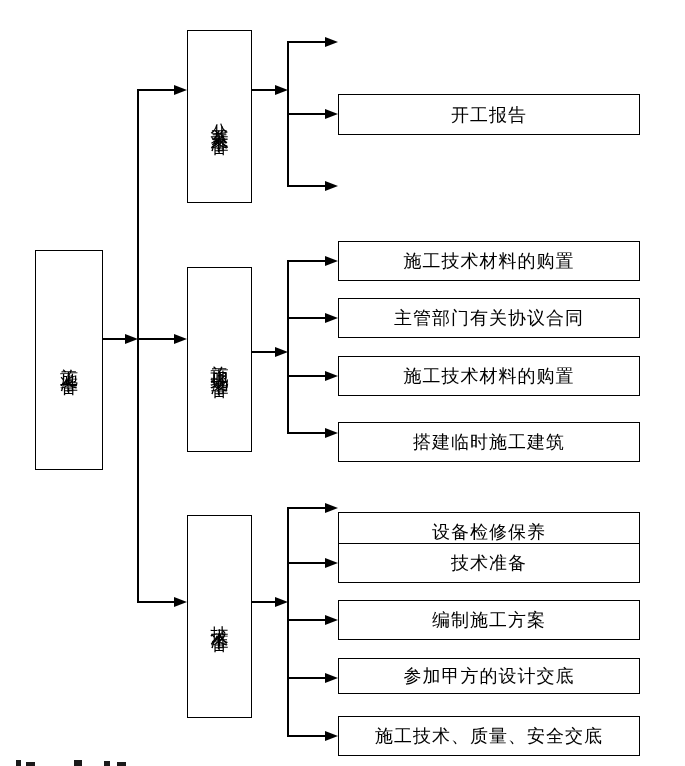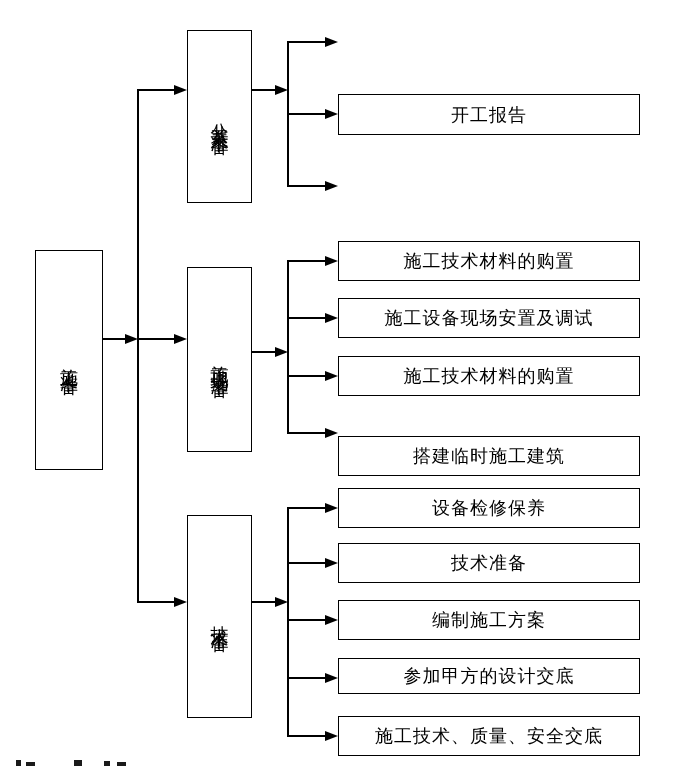--- a/index.html
+++ b/index.html
@@ -61,30 +61,30 @@
   </div>
 
   <div class="box leaf" style="top:94px;">
     <span>开工报告</span>
   </div>
 
   <div class="box leaf" style="top:241px;height:40px;">
     <span>施工技术材料的购置</span>
   </div>
   <div class="box leaf" style="top:298px;height:40px;">
-    <span>施工设备现场安置及调试</span>
+    <span>主管部门有关协议合同</span>
   </div>
   <div class="box leaf" style="top:356px;height:40px;font-family:Liberation Mono, monospace;">
     <span>施工技术材料的购置</span>
   </div>
-  <div class="box leaf" style="top:436px;height:40px;text-align:center;">
+  <div class="box leaf" style="top:422px;height:40px;text-align:center;">
     <span>搭建临时施工建筑</span>
   </div>
 
-  <div class="box leaf" style="top:488px;height:40px;">
+  <div class="box leaf" style="top:512px;height:40px;">
     <span>设备检修保养</span>
   </div>
   <div class="box leaf" style="top:543px;height:40px;">
     <span>技术准备</span>
   </div>
   <div class="box leaf" style="top:600px;height:40px;">
     <span>编制施工方案</span>
   </div>
   <div class="box leaf" style="top:658px;height:36px;">
     <span>参加甲方的设计交底</span>

